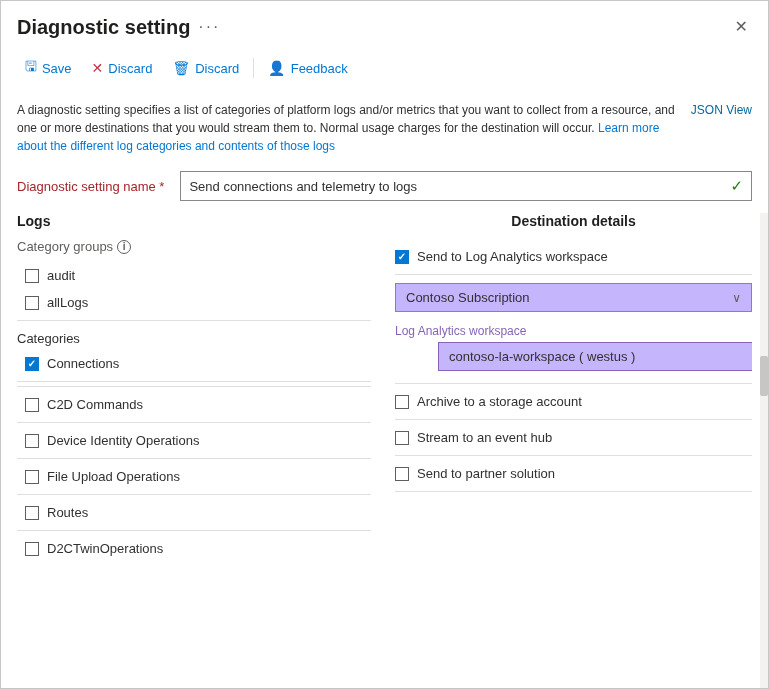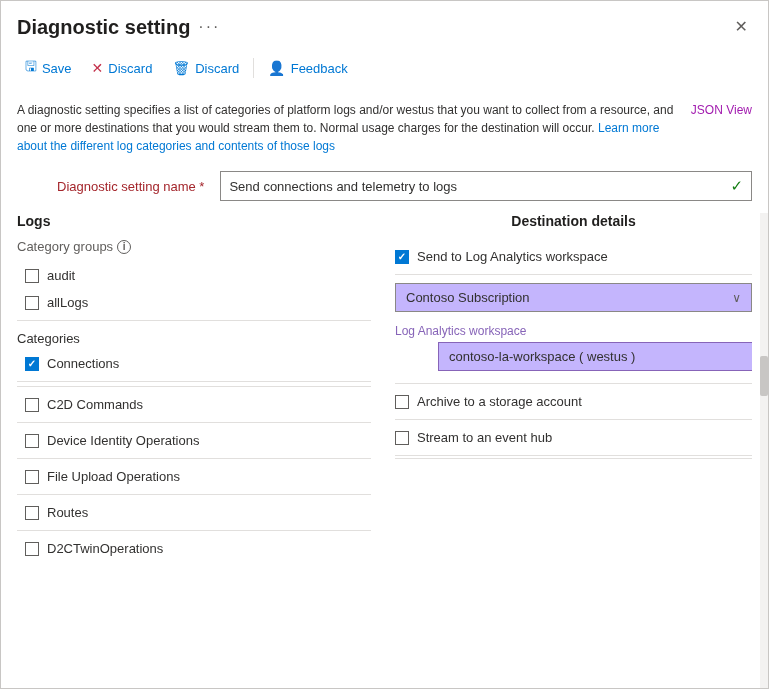--- a/index.html
+++ b/index.html
@@ -82,40 +82,39 @@
       color: #323130;
       line-height: 1.5;
       flex-shrink: 0;
       display: flex;
       justify-content: space-between;
       align-items: flex-start;
     }
     .info-text { flex: 1; }
     .info-text a, .link { color: #0078d4; text-decoration: none; cursor: pointer; }
     .json-view-link {
-      color: #a21caf;
+      color: #0369a1;
       text-decoration: none;
       cursor: pointer;
       white-space: nowrap;
       margin-left: 8px;
       font-size: 12px;
     }
     .setting-name-row {
       display: flex;
       align-items: center;
       padding: 8px 16px 12px 16px;
       flex-shrink: 0;
     }
     .setting-name-label {
       font-size: 13px;
       color: #201f1e;
       white-space: nowrap;
       margin-right: 16px;
       font-weight: 400;
-      margin-left: 40px;
     }
     .setting-name-label span { color: #a4262c; }
     .main-content {
       display: flex;
       flex: 1;
       overflow: hidden;
       padding: 0 16px;
     }
     .left-panel {
       width: 370px;
@@ -296,21 +295,21 @@
     </button>
     <div class="toolbar-separator"></div>
     <button class="toolbar-btn">
       <span class="icon">👤</span>
       <span>Feedback</span>
     </button>
   </div>
 
   <div class="info-bar">
     <div class="info-text">
-      <span>A diagnostic setting specifies a list of categories of platform logs and/or westus that you want to collect from a resource, and one or more destinations that you would stream them to. Normal usage charges for the destination will occur.</span>
+      <span>A diagnostic setting specifies a list of categories of platform logs and/or metrics that you want to collect from a resource, and one or more destinations that you would stream them to. Normal usage charges for the destination will occur.</span>
       <span> </span>
       <a class="link">Learn more about the different log categories and contents of those logs</a>
     </div>
     <a class="json-view-link">JSON View</a>
   </div>
 
   <div class="setting-name-row">
     <div class="setting-name-label">
       <span>Diagnostic setting name</span><span style="color:#a4262c;"> *</span>
     </div>
@@ -413,20 +412,24 @@
           <span class="checkbox-label">Archive to a storage account</span>
         </div>
         <div class="dest-divider"></div>
 
         <div class="dest-checkbox-row">
           <div class="checkbox"></div>
           <span class="checkbox-label">Stream to an event hub</span>
         </div>
         <div class="dest-divider"></div>
 
+        <div class="dest-checkbox-row">
+          <div class="checkbox"></div>
+          <span class="checkbox-label">Send to partner solution</span>
+        </div>
         <div class="dest-divider"></div>
       </div>
 
     </div>
 
     <div class="scrollbar-track">
       <div class="scrollbar-thumb"></div>
     </div>
   </div>
 </div>

